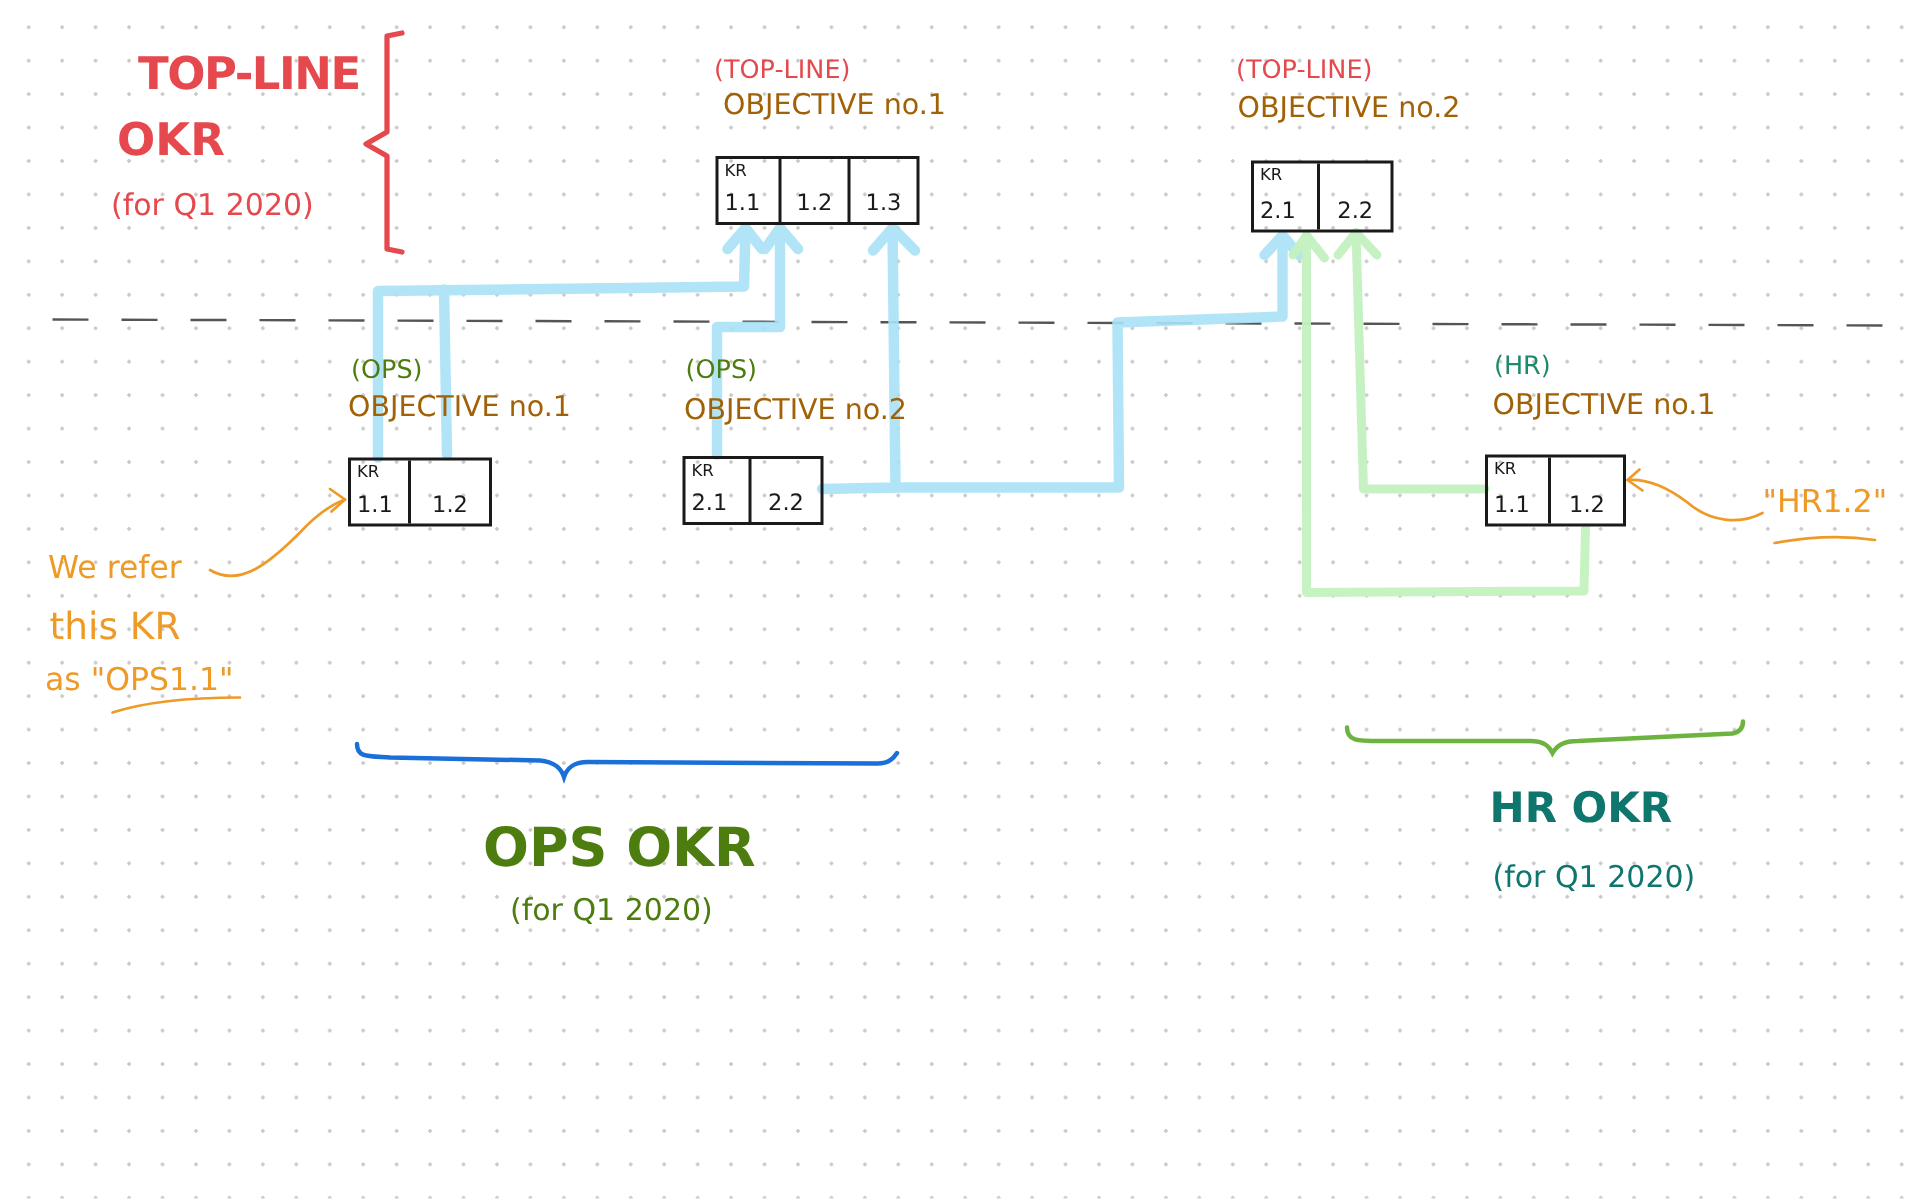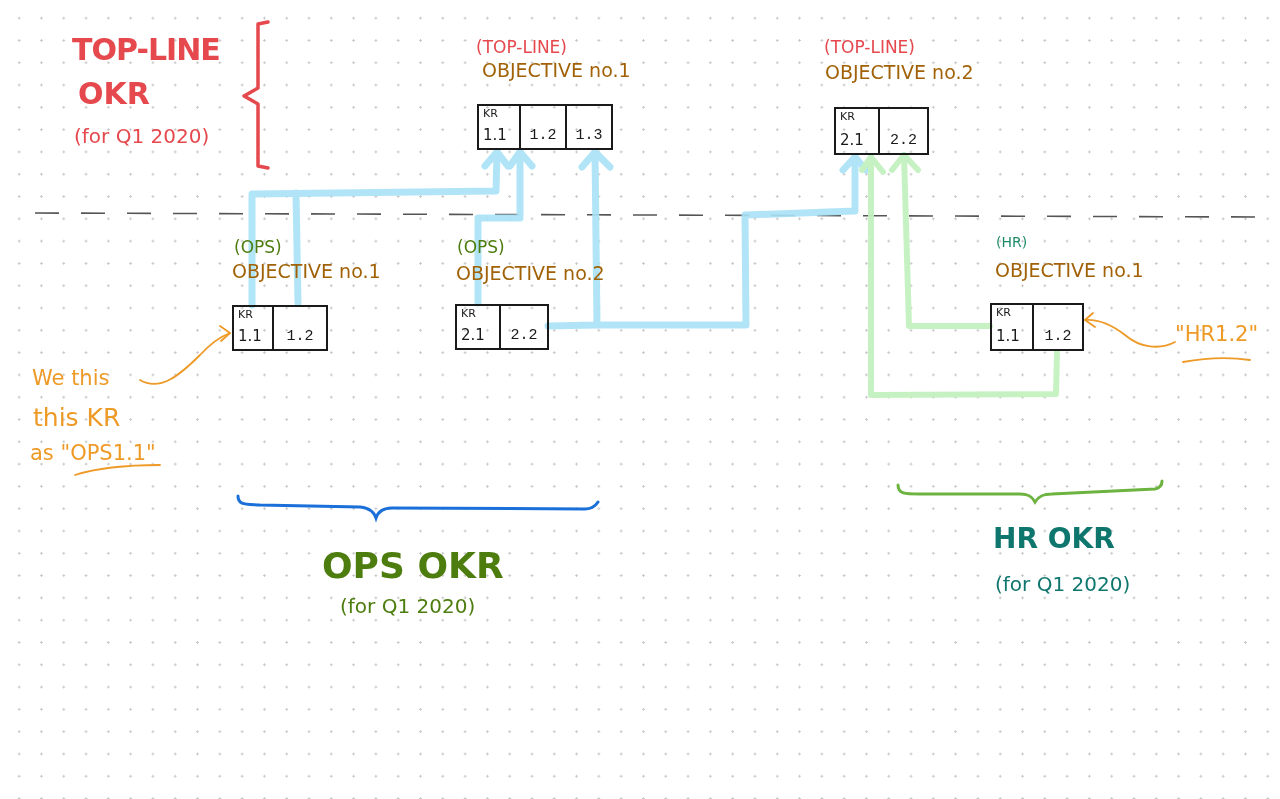--- a/index.html
+++ b/index.html
@@ -13,21 +13,21 @@
   .blue{color:#4d7c0f;}
   .green{color:#0f766e;}
   .teal{color:#1f8a6a;}
   .orange{color:#ee9a27;}
   .black{color:#a16207;}
   .kr{position:absolute;border:2px solid #1a1a1a;display:flex;background:transparent;}
   .kr .cell{border-right:2px solid #1a1a1a;position:relative;font-size:15px;color:#1a1a1a;}
   .kr .cell:last-child{border-right:none;}
   .kr .lbl{position:absolute;left:4px;top:1px;font-size:11px;}
   .kr .num{position:absolute;left:4px;bottom:4px;}
-  .kr .num2{position:absolute;left:0;right:0;bottom:4px;text-align:center;font-family:Liberation Mono, monospace;}
+  .kr .num2{position:absolute;left:0;right:0;bottom:4px;text-align:center;}
 </style>
 </head>
 <body>
 
 <svg class="canvas" width="1280" height="799">
 
   <line x1="35" y1="213" x2="1262" y2="217" stroke="#555" stroke-width="1.6" stroke-dasharray="24,22"></line>
 
   <path d="M268 22 L258 24 L258 88 L244 96 L258 104 L258 166 L268 168" fill="none" stroke="#e5484d" stroke-width="3.5" stroke-linecap="round" stroke-linejoin="round"></path>
 
@@ -57,21 +57,21 @@
     <path d="M1175 342 C1160 350 1140 348 1125 335 C1112 325 1098 319 1085 320"></path>
     <path d="M1093 313 L1085 320 L1095 327"></path>
     <path d="M1183 362 C1205 358 1230 357 1250 360"></path>
   </g>
 
   <path d="M238 496 C238 505 245 504 260 505 L360 507 C370 508 374 512 376 518 C378 512 382 508 392 508 L585 509 C593 509 596 505 598 502" fill="none" stroke="#1a6fd8" stroke-width="3" stroke-linecap="round"></path>
 
   <path d="M898 485 C898 494 905 494 920 494 L1020 494 C1030 494 1033 498 1035 502 C1038 497 1042 494 1052 494 L1155 489 C1160 488 1162 485 1162 481" fill="none" stroke="#6db33f" stroke-width="3" stroke-linecap="round"></path>
 </svg>
 
-<div class="t red" style="left:72px;top:32px;font-size:30px;font-weight:bold;letter-spacing:-1px;">TOP-LINE</div>
+<div class="t red" style="left:92px;top:32px;font-size:30px;font-weight:bold;letter-spacing:-1px;">TOP-LINE</div>
 <div class="t red" style="left:78px;top:76px;font-size:30px;font-weight:bold;">OKR</div>
 <div class="t red" style="left:74px;top:124px;font-size:20px;">(for Q1 2020)</div>
 
 <div class="t red" style="left:476px;top:37px;font-size:17px;">(TOP-LINE)</div>
 <div class="t black" style="left:482px;top:59px;font-size:19px;">OBJECTIVE no.1</div>
 <div class="kr" style="left:477px;top:104px;height:42px;">
   <div class="cell" style="width:40px;">
       <span class="lbl">KR</span>
       <span class="num">1.1</span>
     </div>
@@ -112,33 +112,33 @@
 <div class="kr" style="left:455px;top:304px;height:42px;">
   <div class="cell" style="width:42px;">
       <span class="lbl">KR</span>
       <span class="num">2.1</span>
     </div>
   <div class="cell" style="width:46px;">
       <span class="num2">2.2</span>
     </div>
 </div>
 
-<div class="t teal" style="left:996px;top:234px;font-size:14px;">(HR)</div>
+<div class="t teal" style="left:996px;top:234px;font-size:17px;">(HR)</div>
 <div class="t black" style="left:995px;top:259px;font-size:19px;">OBJECTIVE no.1</div>
 <div class="kr" style="left:990px;top:303px;height:44px;">
   <div class="cell" style="width:40px;">
       <span class="lbl">KR</span>
       <span class="num">1.1</span>
     </div>
   <div class="cell" style="width:48px;">
       <span class="num2">1.2</span>
     </div>
 </div>
 
-<div class="t orange" style="left:32px;top:366px;font-size:21px;">We this</div>
+<div class="t orange" style="left:32px;top:366px;font-size:21px;">We refer</div>
 <div class="t orange" style="left:33px;top:403px;font-size:25px;">this KR</div>
 <div class="t orange" style="left:30px;top:441px;font-size:21px;">as "OPS1.1"</div>
 <div class="t orange" style="left:1175px;top:322px;font-size:21px;">"HR1.2"</div>
 
 <div class="t blue" style="left:322px;top:545px;font-size:36px;font-weight:bold;">OPS OKR</div>
 <div class="t blue" style="left:340px;top:594px;font-size:20px;">(for Q1 2020)</div>
 <div class="t green" style="left:993px;top:522px;font-size:28px;font-weight:bold;">HR OKR</div>
 <div class="t green" style="left:995px;top:572px;font-size:20px;">(for Q1 2020)</div>
 
 </body></html>

